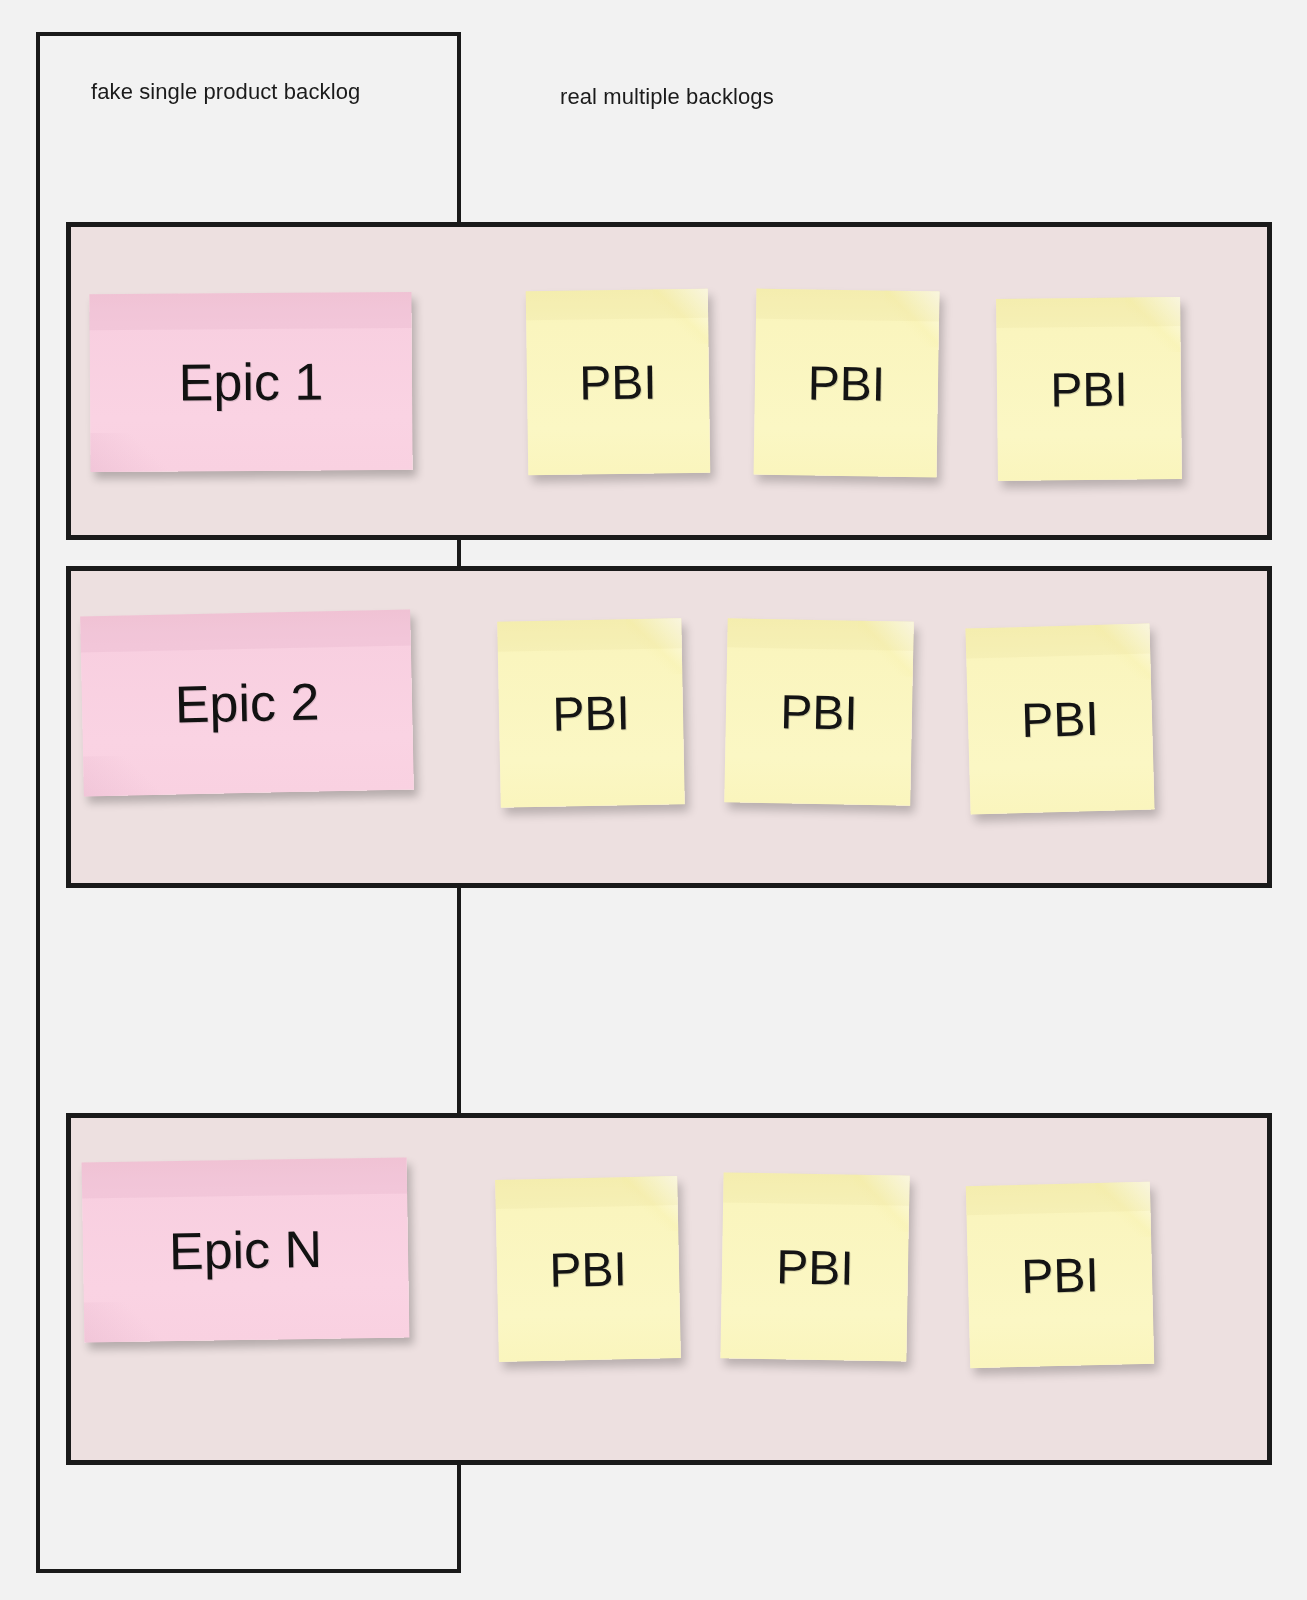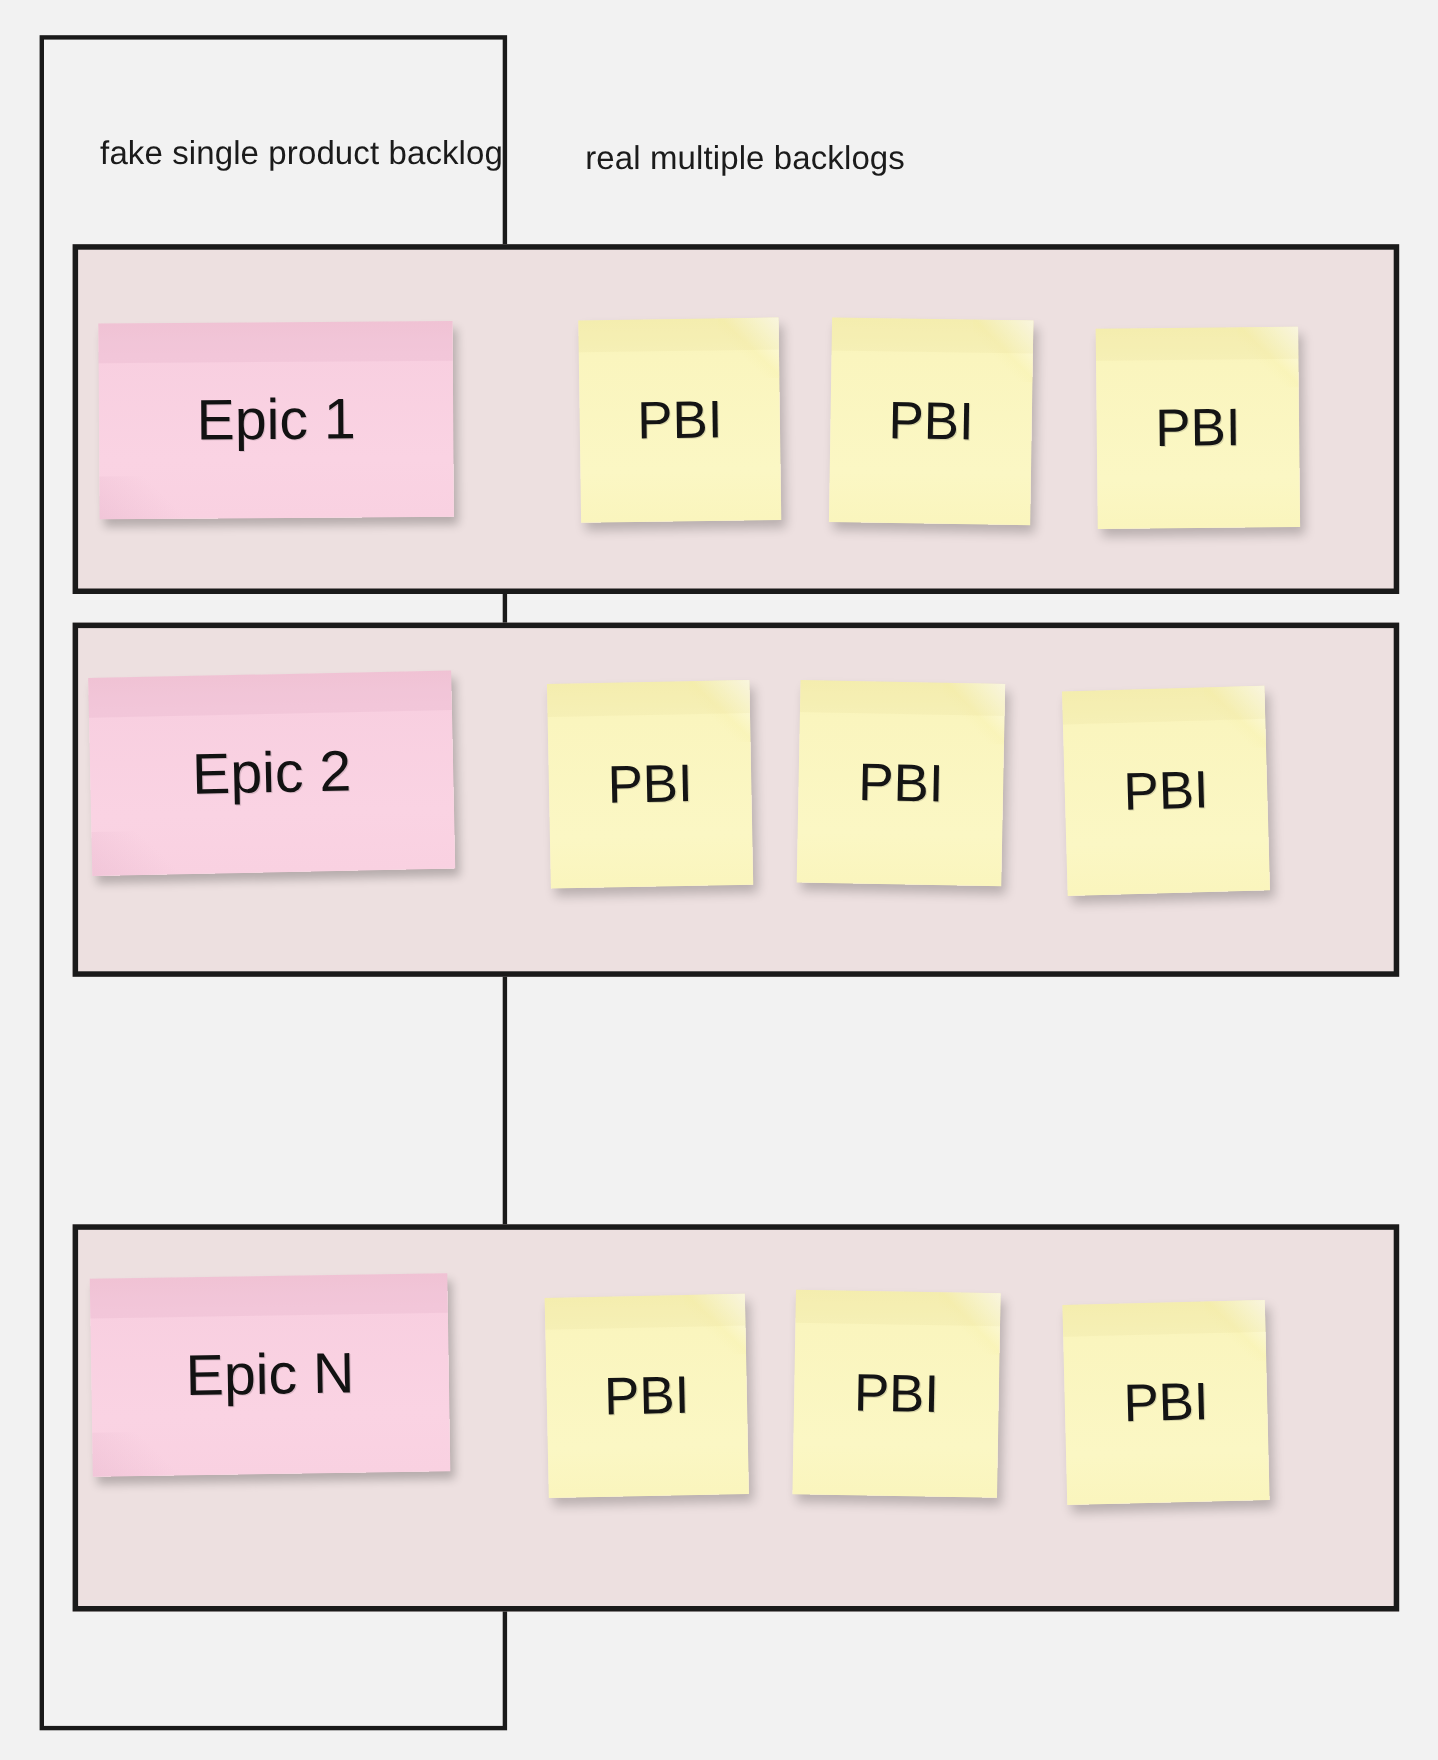--- a/index.html
+++ b/index.html
@@ -28,29 +28,28 @@
     height: 1541px;
     border: 4px solid #1a1a1a;
     background: transparent;
     box-sizing: border-box;
     z-index: 1;
   }
 
   
   .caption {
     position: absolute;
-    font-size: 30px;
+    font-size: 22px;
     color: #1b1b1b;
     white-space: nowrap;
     letter-spacing: 0.1px;
     z-index: 6;
-    margin-top: 44px;
   }
   .caption-fake { left: 91px; top: 79px; }
-  .caption-real { left: 532px; top: 84px; }
+  .caption-real { left: 560px; top: 84px; }
 
   
   .backlog-band {
     position: absolute;
     left: 66px;
     width: 1206px;
     border: 5px solid #1a1a1a;
     background: #ede0e0;
     box-sizing: border-box;
     z-index: 3;

